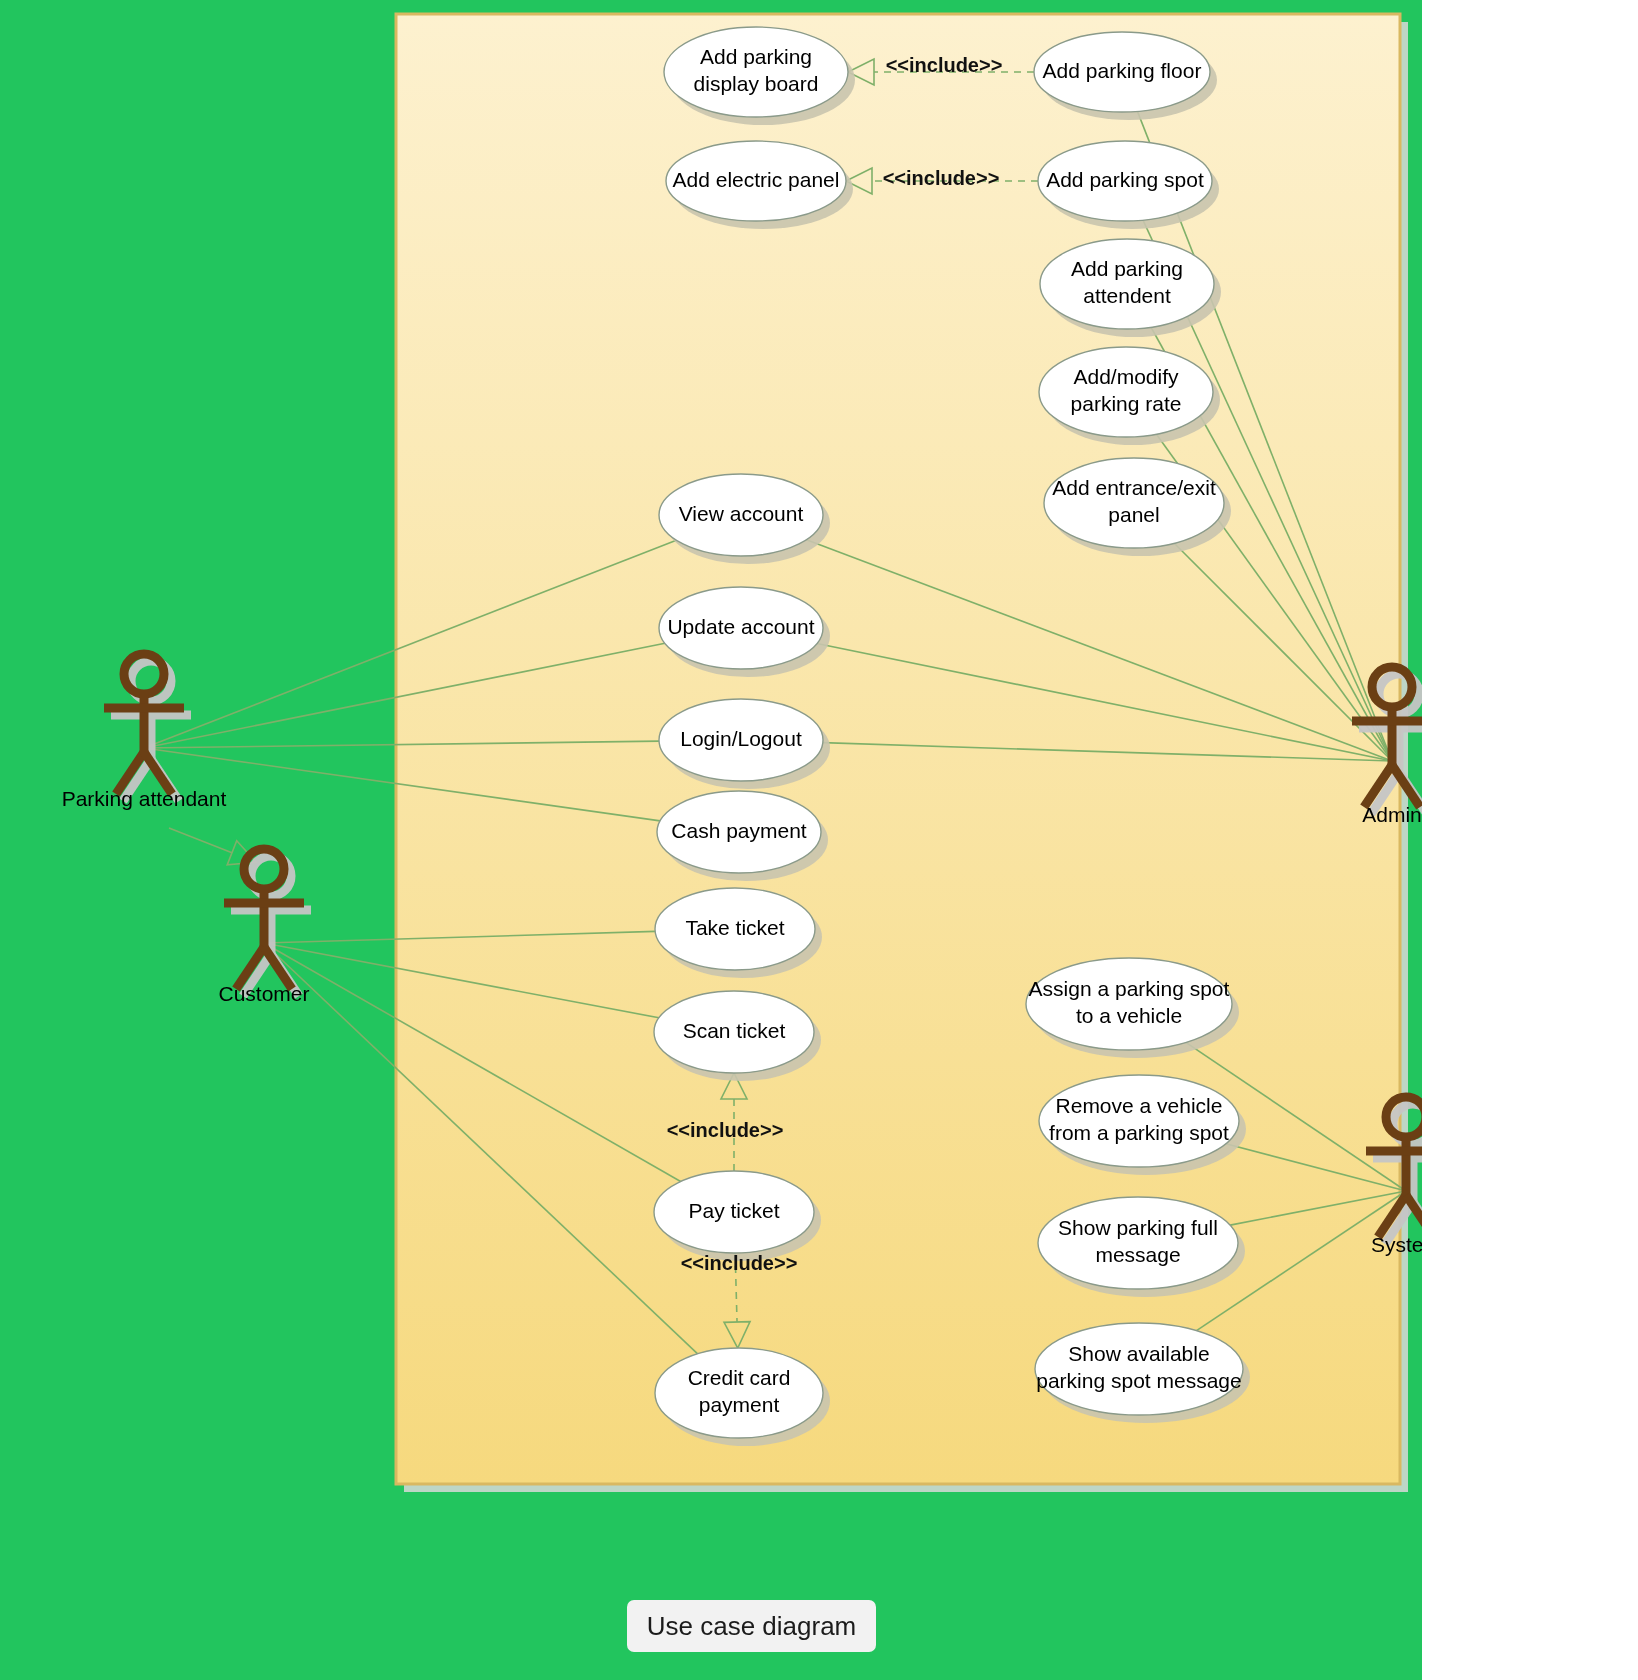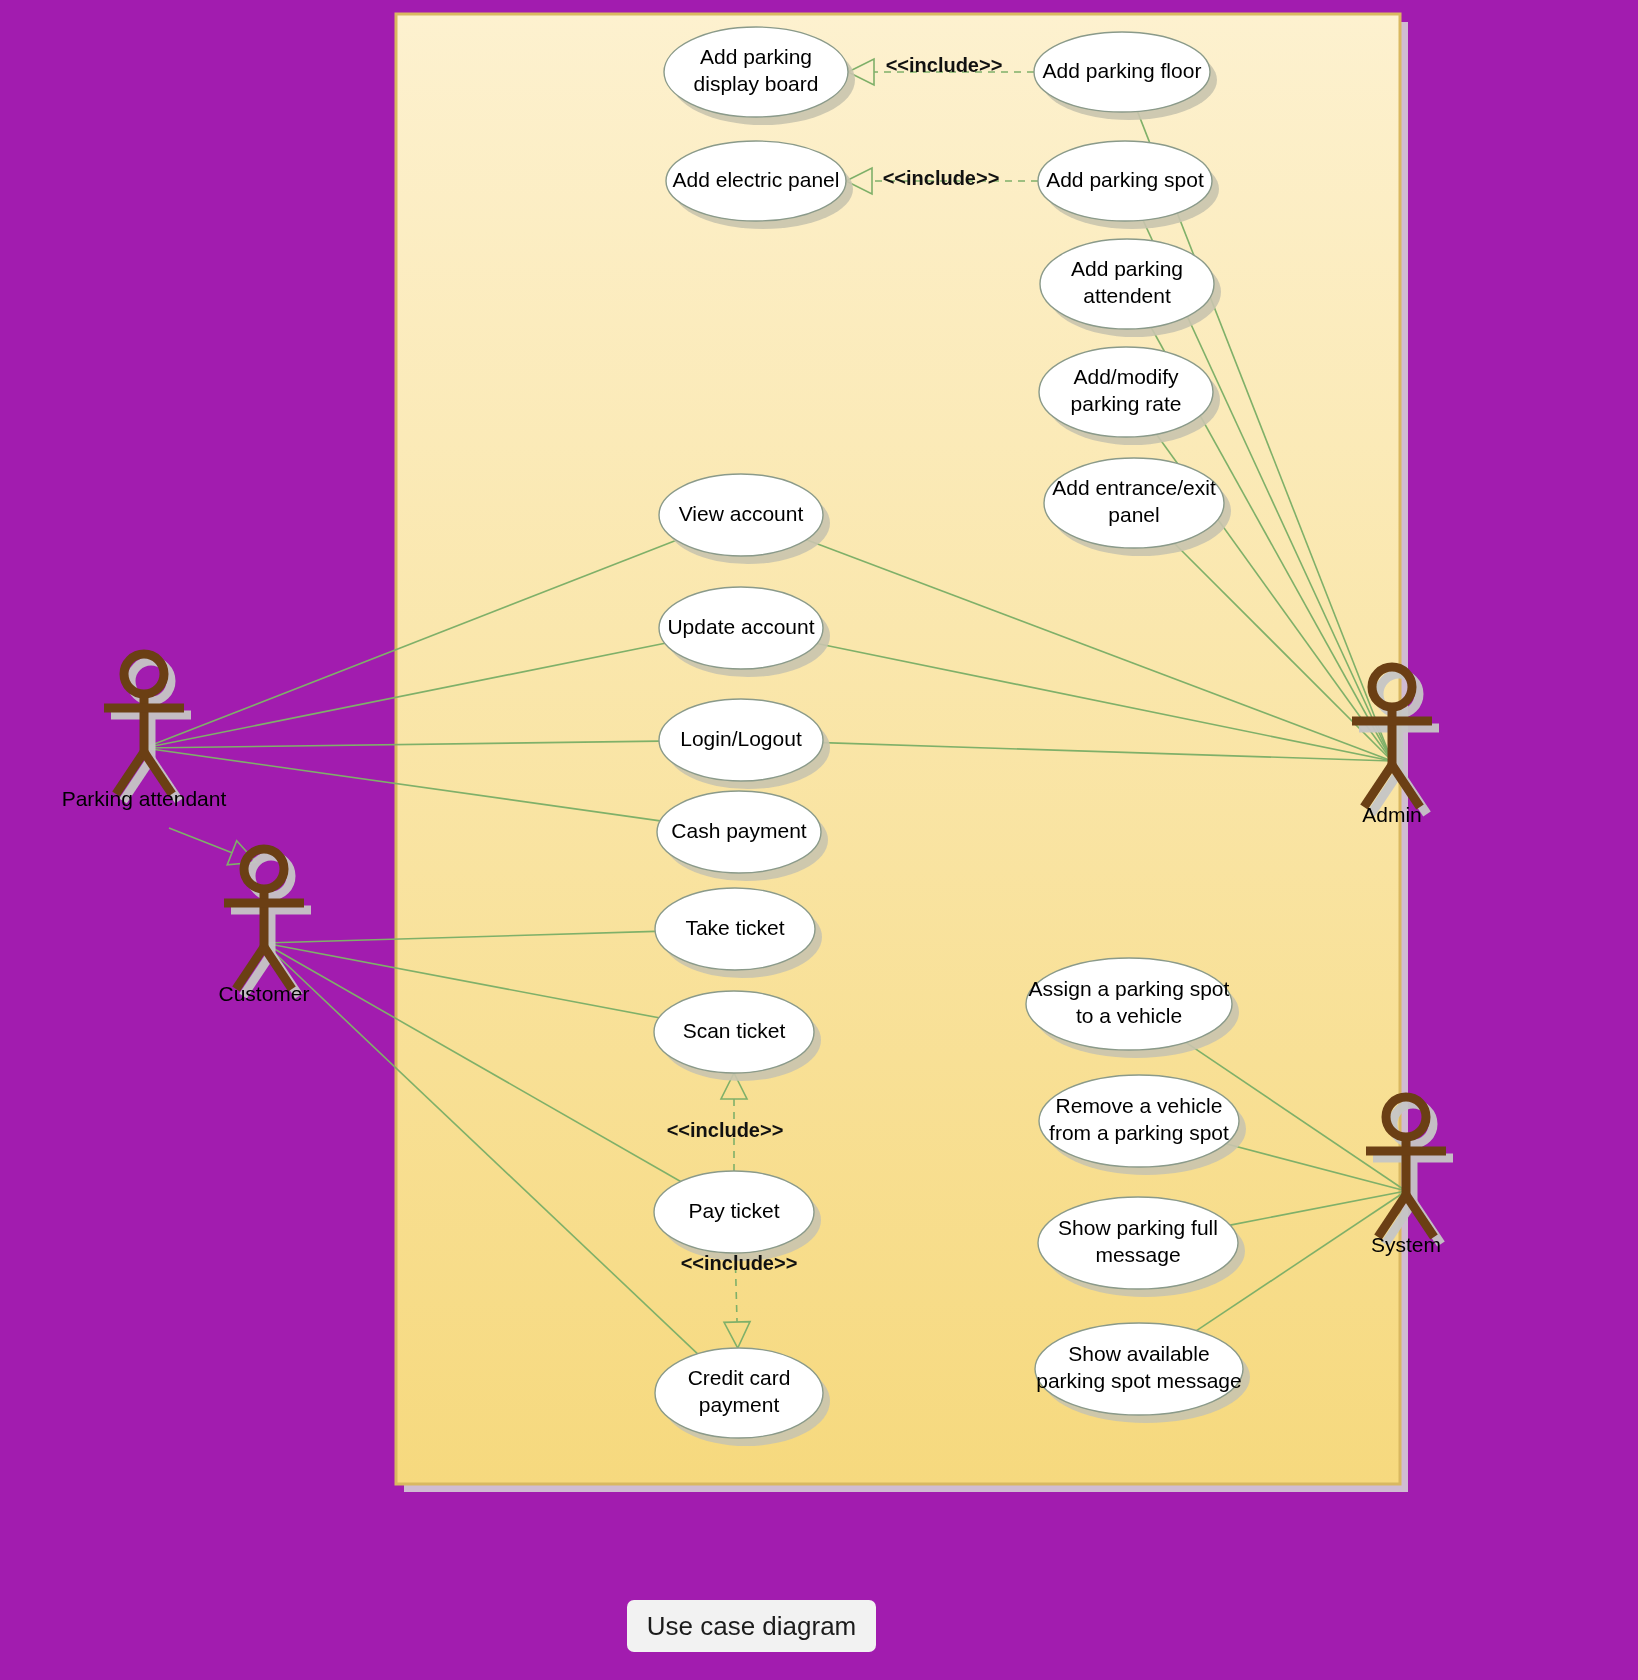--- a/index.html
+++ b/index.html
@@ -1,17 +1,17 @@
 <!DOCTYPE html>
 <html><head>
 <meta charset="utf-8">
 <style>
   html,body{margin:0;padding:0;background:#ffffff;}
   body{width:1638px;height:1680px;font-family:"Liberation Sans",sans-serif;}
-  #stage{position:relative;width:1638px;height:1680px;overflow:hidden;background:#a21caf;}
+  #stage{position:relative;width:1422px;height:1680px;overflow:hidden;background:#22c55e;}
   svg{display:block;}
   .uc-label{font-family:"Liberation Sans",sans-serif;font-size:21px;fill:#000;text-anchor:middle;dominant-baseline:middle;}
   .actor-label{font-family:"Liberation Sans",sans-serif;font-size:21px;fill:#000;text-anchor:middle;}
   .stereo-label{font-family:"Liberation Sans",sans-serif;font-size:20px;font-weight:bold;fill:#111;text-anchor:middle;}
   .caption-box{position:absolute;background:#f2f2f2;border-radius:7px;}
   .caption-text{font-family:"Liberation Sans",sans-serif;font-size:26px;color:#1b1b1b;text-align:center;line-height:52px;white-space:nowrap;}
 </style>
 </head>
 <body>
 

